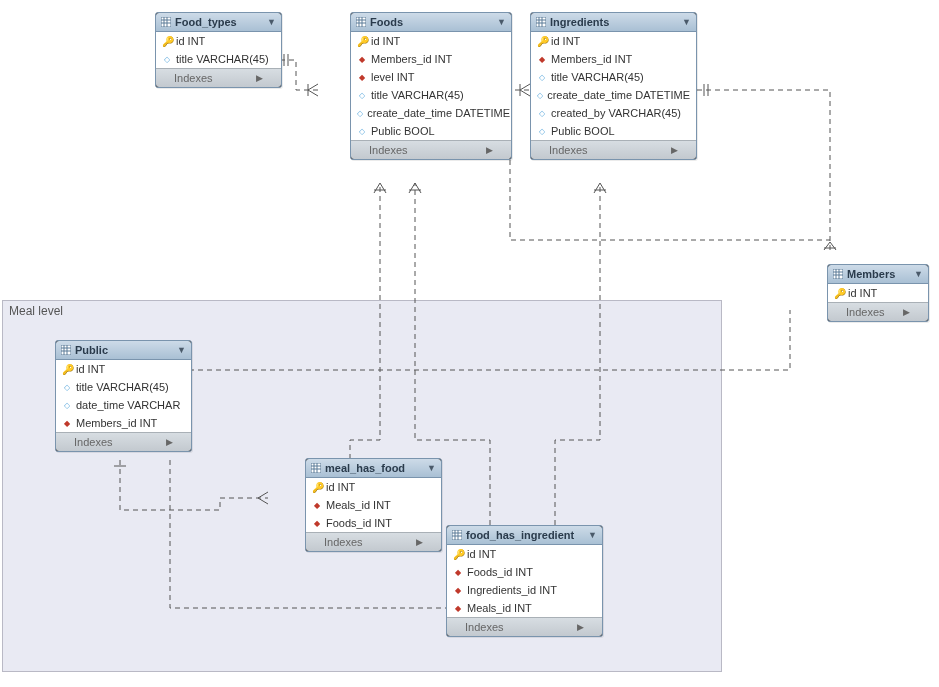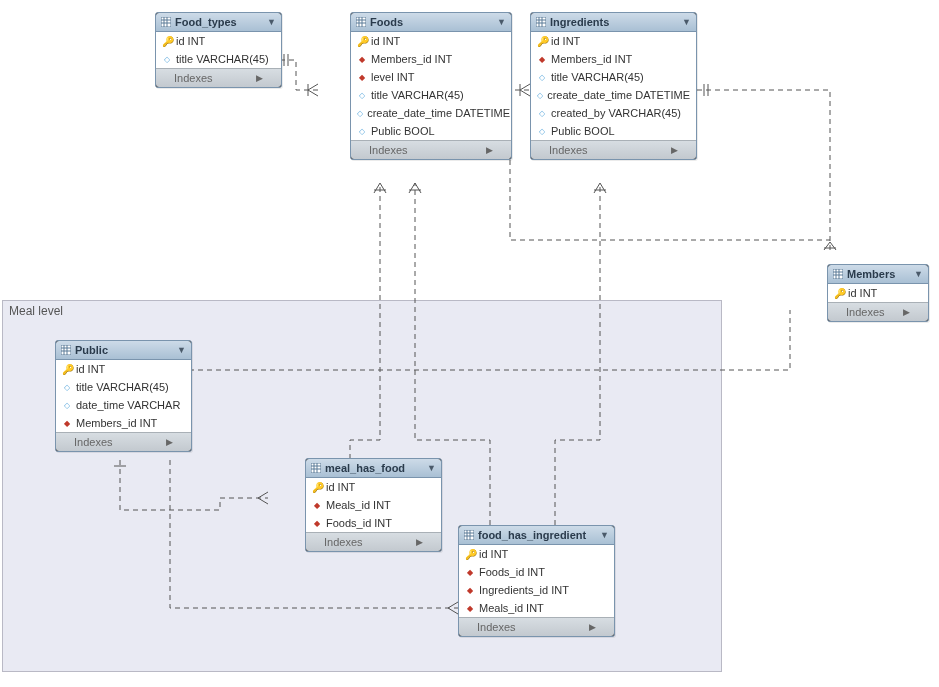--- a/index.html
+++ b/index.html
@@ -362,21 +362,21 @@
         <span class="fk-icon">◆</span>
         <span>Foods_id INT</span>
       </div>
     </div>
   <div class="indexes">
       <span>Indexes</span>
       <span class="arrow">▶</span>
     </div>
 </div>
 
-<div class="table" style="left:458px; top:525px; width:155px;">
+<div class="table" style="left:446px; top:525px; width:155px;">
   <div class="table-header">
     <span class="grid-icon">
         <svg viewBox="0 0 10 10">
           <rect x="0" y="0" width="10" height="10" fill="#fff" stroke="#5a7a97"></rect>
           <line x1="0" y1="3" x2="10" y2="3" stroke="#5a7a97"></line>
           <line x1="0" y1="6" x2="10" y2="6" stroke="#5a7a97"></line>
           <line x1="3" y1="0" x2="3" y2="10" stroke="#5a7a97"></line>
           <line x1="6" y1="0" x2="6" y2="10" stroke="#5a7a97"></line>
         </svg>
       </span>

